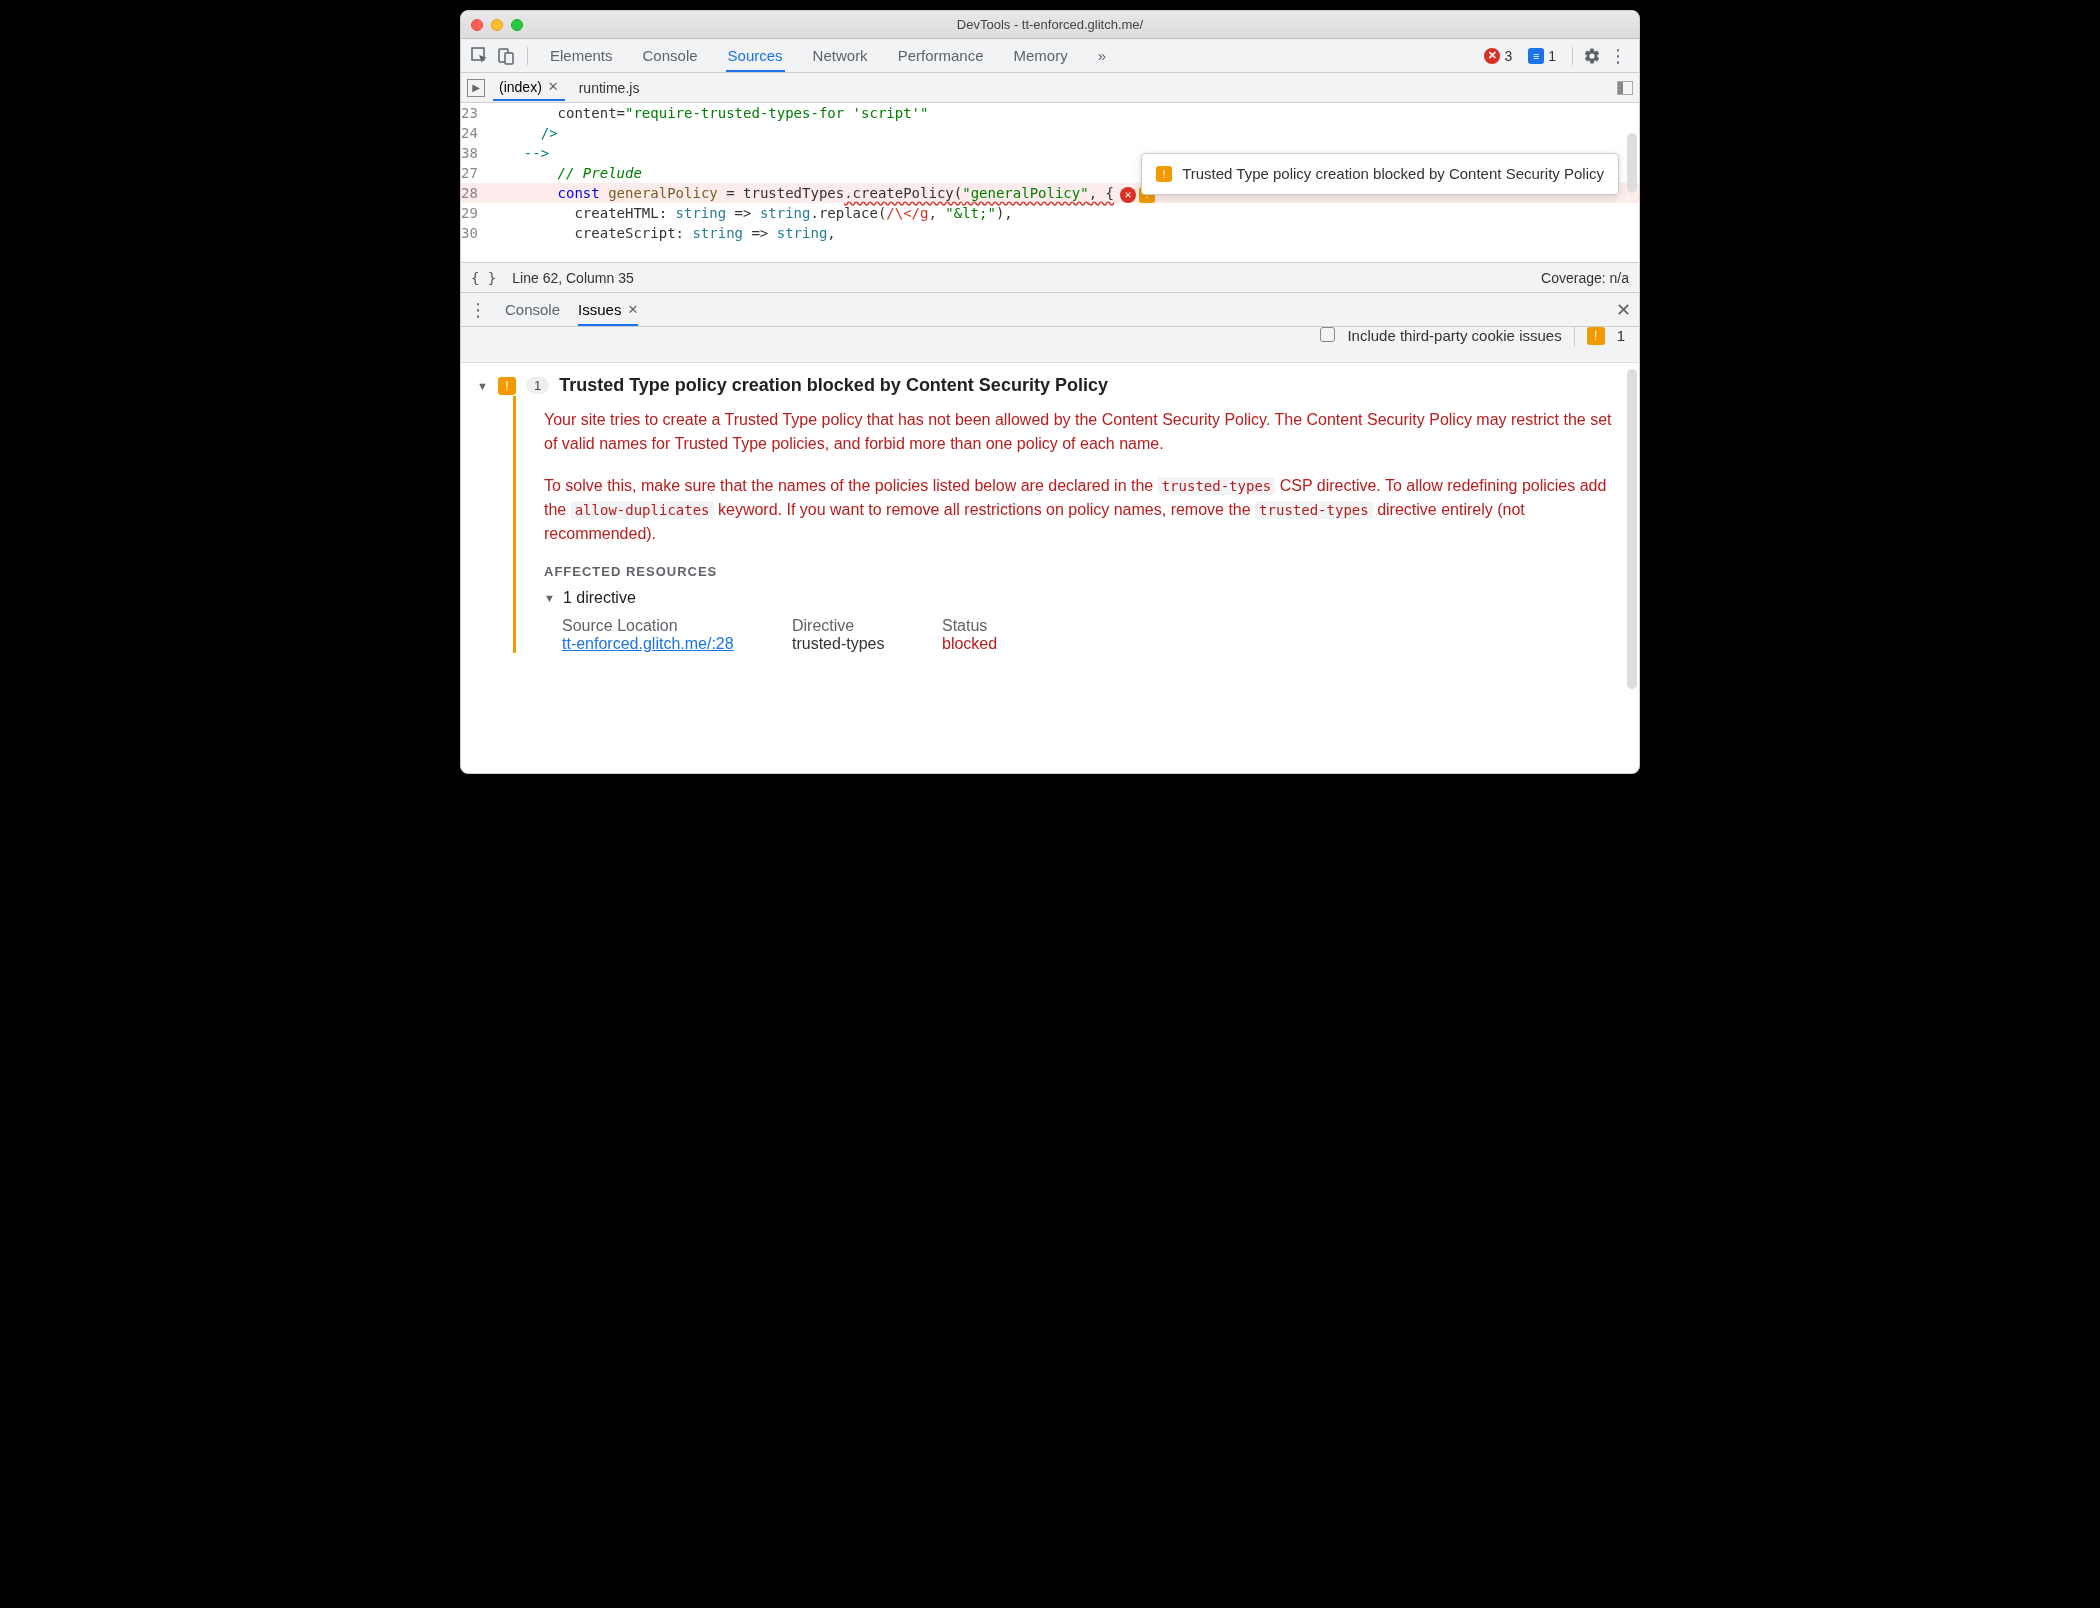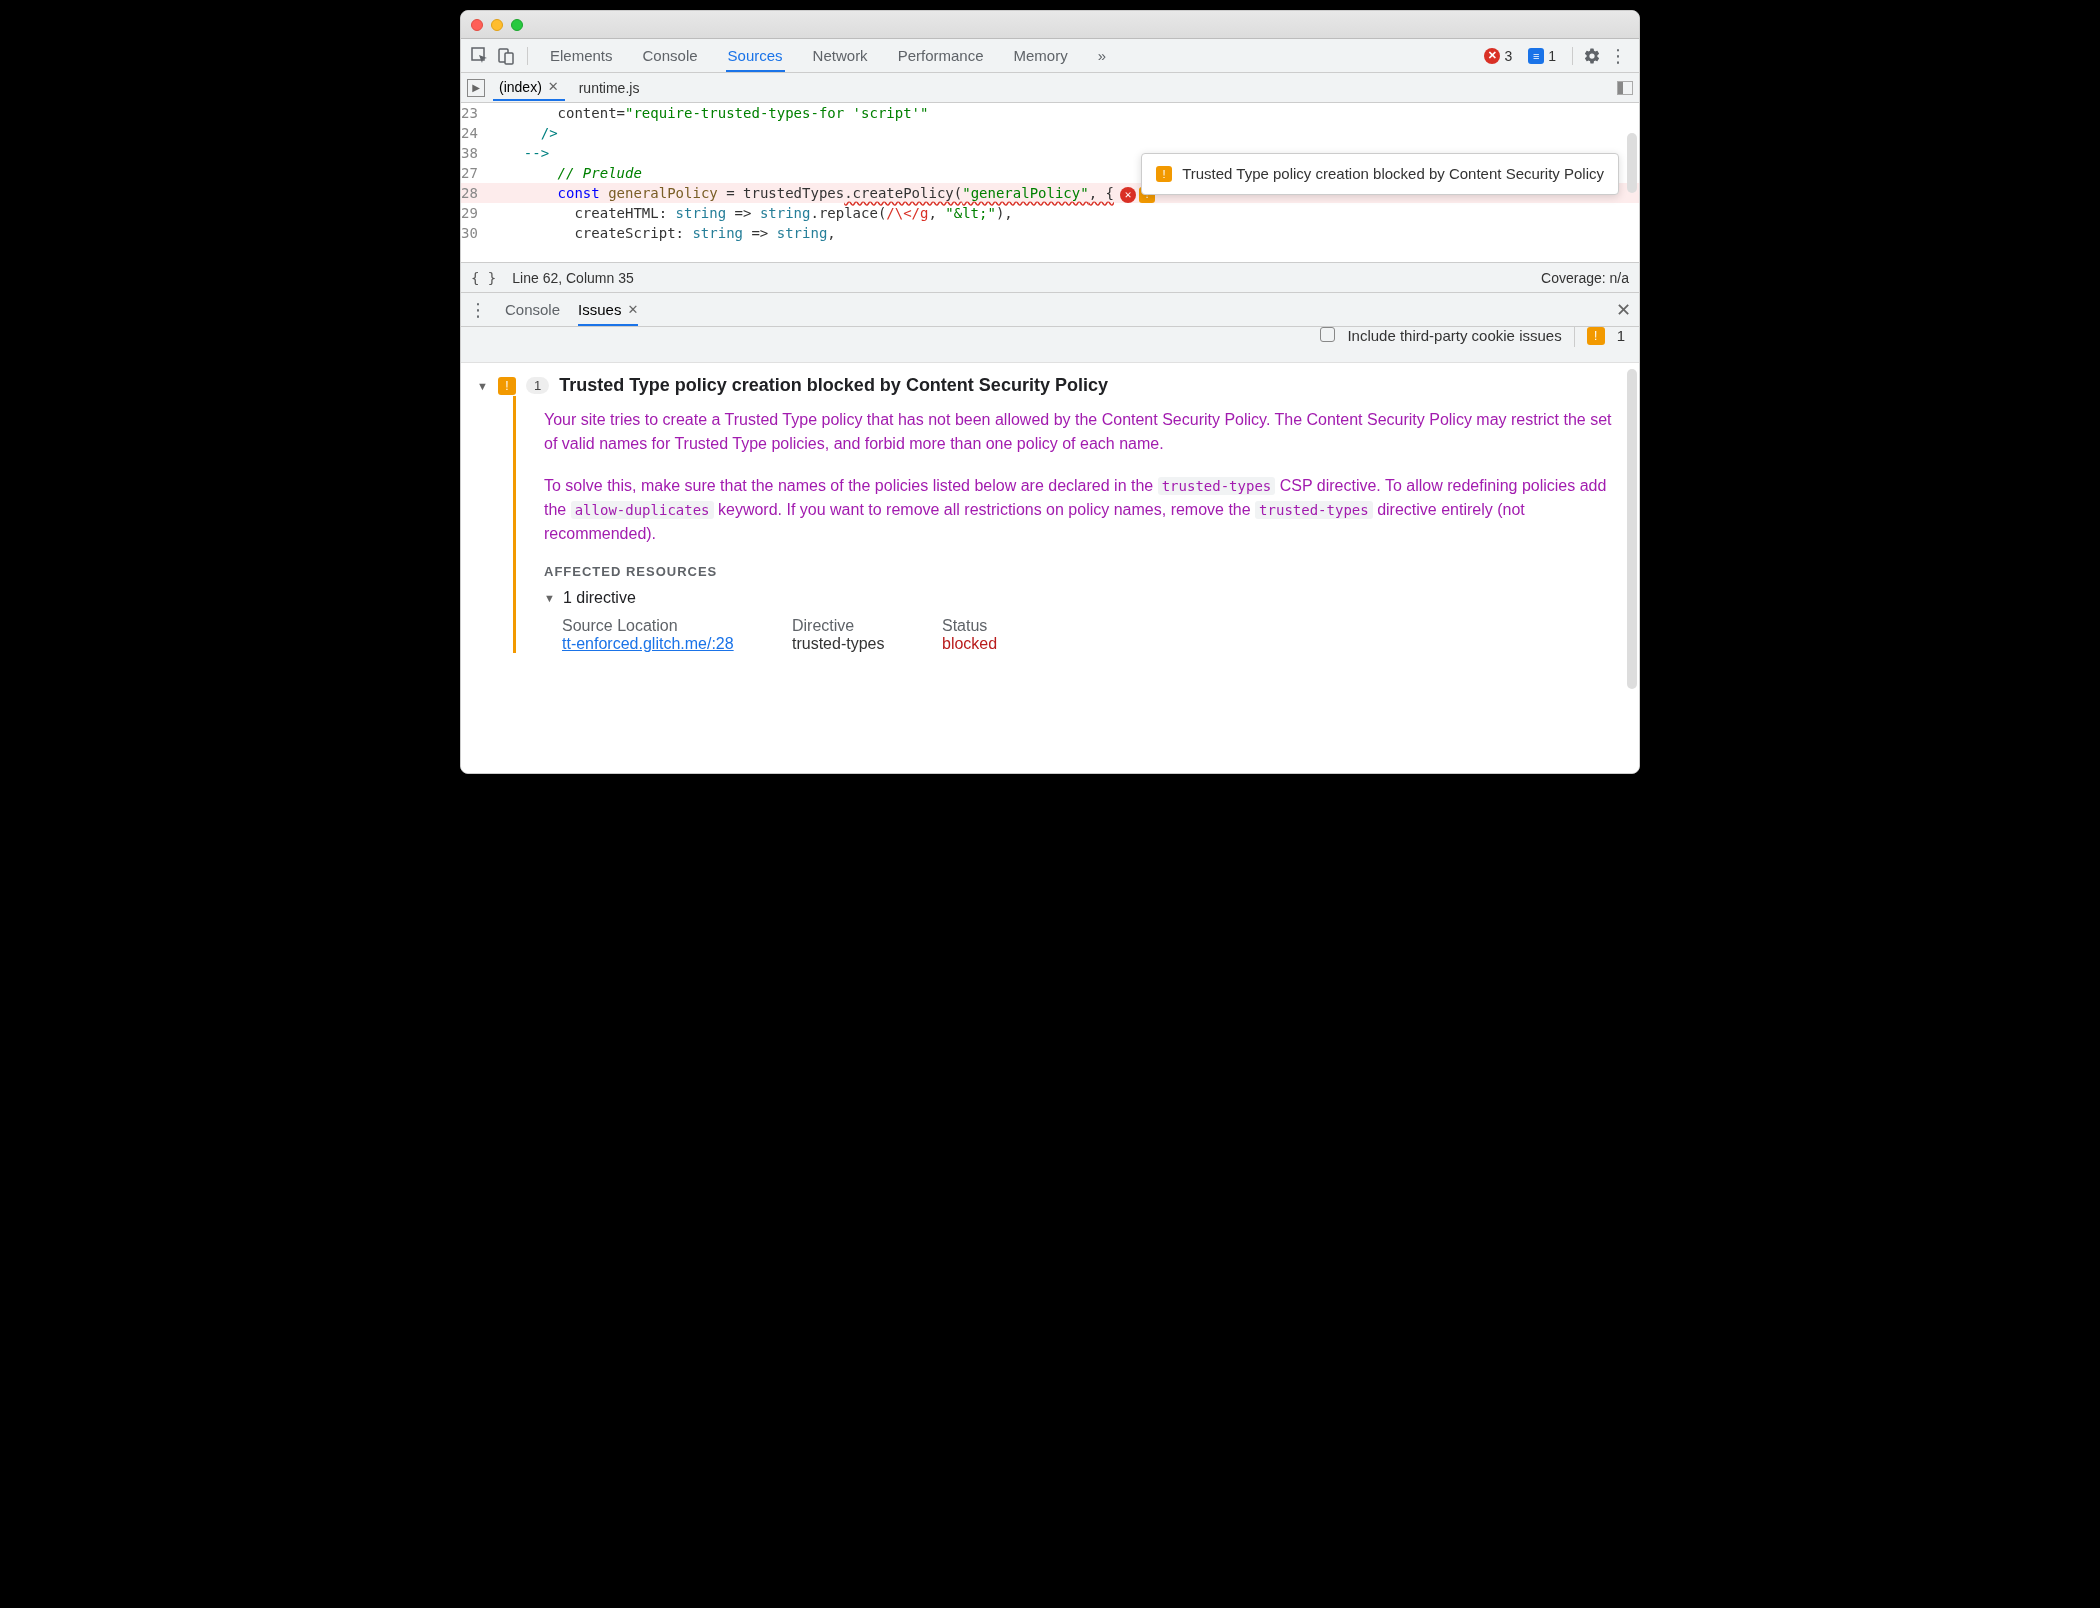--- a/index.html
+++ b/index.html
@@ -132,21 +132,21 @@
 
   .issues-body{
     background:#fff; padding:12px 16px 30px 16px; height:410px; overflow:auto;
     position:relative;
   }
   .issue-head{display:flex;align-items:center;gap:10px;}
   .tri{color:#666;font-size:11px;}
   .count-pill{background:#eee;border-radius:10px;padding:1px 8px;font-size:13px;color:#444;}
   .issue-title{font-size:18px;font-weight:600;color:#202124;}
   .issue-content{margin-left:36px; border-left:3px solid #f29900; padding:12px 0 0 28px;}
-  .issue-content p{font-size:16px;color:#a21caf;line-height:1.5;margin-bottom:18px;}
+  .issue-content p{font-size:16px;color:#b91c1c;line-height:1.5;margin-bottom:18px;}
   code.inline{background:#f1f3f4;padding:1px 4px;border-radius:3px;font-family:Menlo,monospace;font-size:14px;}
   .aff-head{font-size:13px;letter-spacing:1px;color:#5f6368;font-weight:600;margin:10px 0 10px 0;}
   .aff-sub{display:flex;align-items:center;gap:8px;font-size:16px;color:#202124;margin-bottom:10px;}
   .aff-table{display:grid;grid-template-columns:230px 150px 120px; font-size:16px; margin-left:18px;}
   .aff-table .th{color:#5f6368;}
   .aff-table a{color:#1a73e8;text-decoration:underline;}
   .status-blocked{color:#b91c1c;}
 
   .vscroll{position:absolute;right:2px;width:10px;background:#ddd;border-radius:5px;}
   svg{display:block;}
@@ -155,20 +155,21 @@
 <body>
 
 <div class="window">
 
   <div class="titlebar">
     <div class="traffic">
       <div class="tl red"></div>
       <div class="tl yellow"></div>
       <div class="tl green"></div>
     </div>
+    <div class="titlebar-title">DevTools - tt-enforced.glitch.me/</div>
   </div>
 
   <div class="main-toolbar">
     <div class="tb-icon">
       <svg width="18" height="18" viewBox="0 0 18 18">
           <rect x="1" y="1" width="12" height="12" fill="none" stroke="#5f6368" stroke-width="1.5"></rect>
           <path d="M8 8 L16 11 L12 12 L11 16 Z" fill="#5f6368"></path>
         </svg>
     </div>
     <div class="tb-icon">

